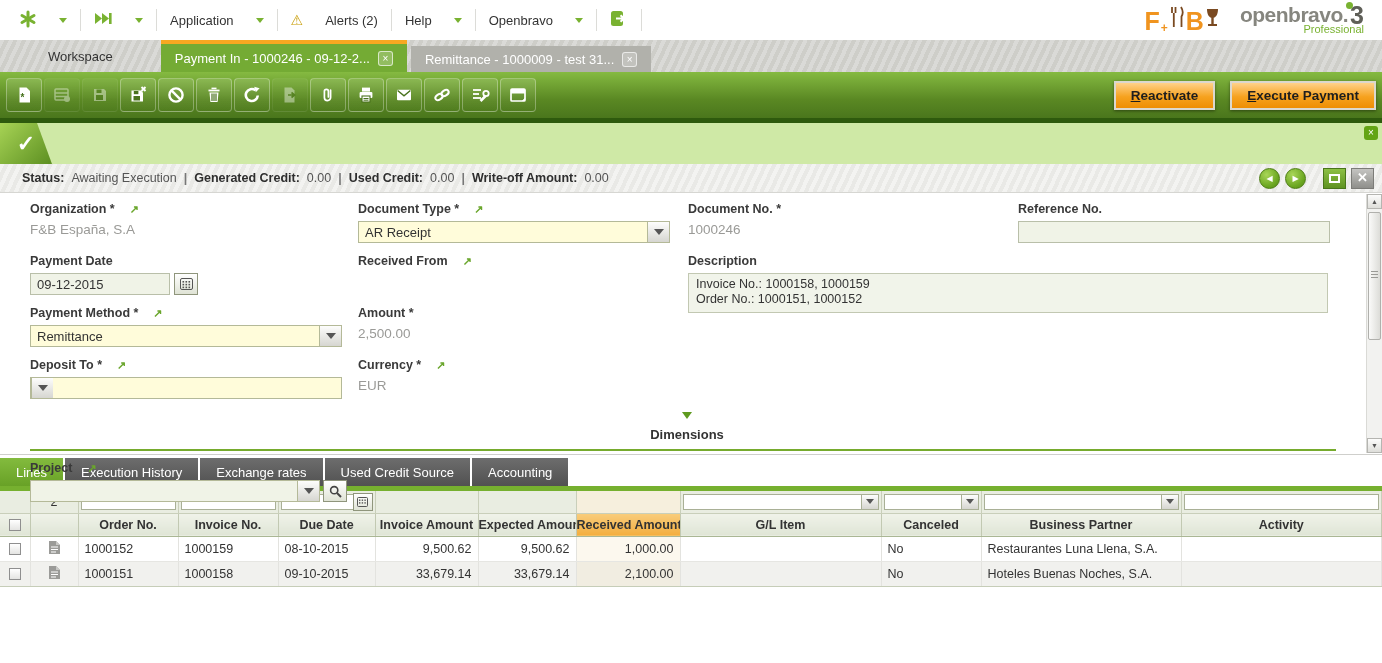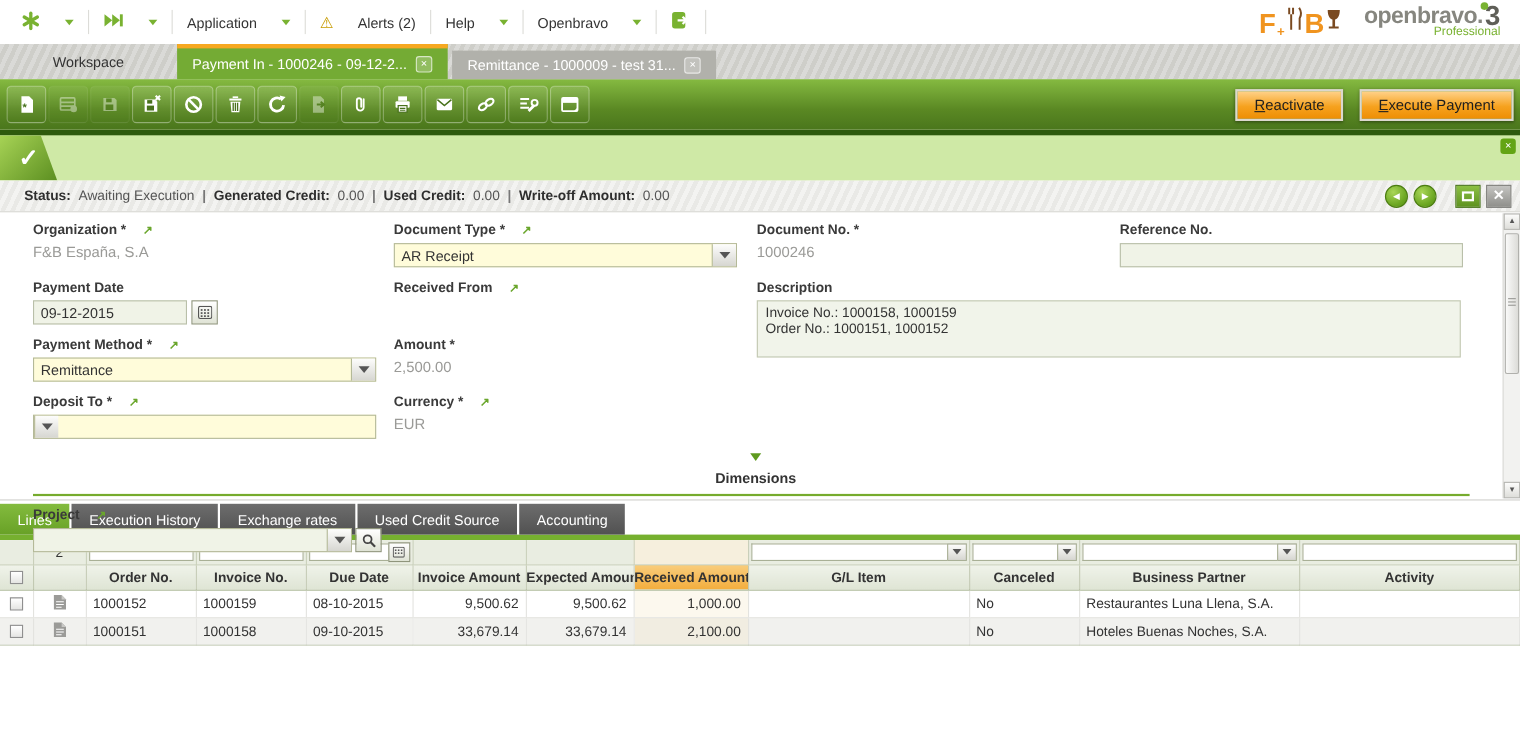--- a/index.html
+++ b/index.html
@@ -42,21 +42,21 @@
 
   
   .toolbar { height:46px; background:linear-gradient(#85ba41,#5a8823 60%,#4a761c);
     display:flex; align-items:center; padding:0 6px; }
   .tbtn { width:36px; height:34px; border:1px solid rgba(255,255,255,.3); border-radius:4px;
     margin-right:2px; display:flex; align-items:center; justify-content:center; cursor:pointer;
     background:linear-gradient(rgba(255,255,255,.13),rgba(255,255,255,0)); }
   .tbtn.disabled { opacity:.42; cursor:default; border-color:rgba(255,255,255,.15); }
   .toolbar-spacer { flex:1; }
   .action-btn { background:linear-gradient(#ffd28a,#f6a21f 55%,#ee8e04); border:2px solid #dcd8ce;
-    box-shadow:0 1px 3px rgba(0,0,0,.45); padding:5px 15px; font-size:13.5px; font-weight:normal;
+    box-shadow:0 1px 3px rgba(0,0,0,.45); padding:5px 15px; font-size:13.5px; font-weight:bold;
     color:#1e1e1e; margin-left:15px; cursor:pointer; font-family:"Liberation Sans",sans-serif; }
   .action-btn span { display:block; }
   .action-btn span::first-letter { text-decoration:underline; }
 
   
   .msgbar { position:relative; height:46px; background:#cfe9a6; border-top:5px solid #2e5a0d; display:flex; }
   .msg-badge { width:52px; background:linear-gradient(135deg,#a7d355,#5c8f21);
     clip-path:polygon(0 0,37px 0,52px 100%,0 100%); display:flex; align-items:center;
     justify-content:center; color:#fff; font-size:22px; font-weight:bold; flex:0 0 52px; }
   .msg-text { padding:5px 14px; font-size:12.5px; color:#2b2b2b; line-height:16px; }
@@ -95,21 +95,21 @@
   .combo-text { flex:1; padding:3px 6px; font-size:13px; color:#333; overflow:hidden; white-space:nowrap; }
   .combo-arrow { width:22px; background:linear-gradient(#fdfdfc,#d6d6d1); border-left:1px solid #b4b998;
     display:flex; align-items:center; justify-content:center; }
   .tri-down { width:0; height:0; border-left:5px solid transparent; border-right:5px solid transparent;
     border-top:6px solid #555; }
   .text-input { height:22px; border:1px solid #b9bfa9; background:#f0f3e7; font-size:13px; color:#333;
     padding:0 6px; font-family:"Liberation Sans",sans-serif; }
   .date-wrap { display:flex; gap:4px; align-items:center; }
   .sq-btn { width:24px; height:22px; border:1px solid #8f957c; background:linear-gradient(#ffffff,#dfe3d5);
     display:flex; align-items:center; justify-content:center; cursor:pointer; }
-  textarea.desc { width:640px; height:52px; background:#f1f4ea; border:1px solid #c2c8b2; resize:none;
+  textarea.desc { width:640px; height:40px; background:#f1f4ea; border:1px solid #c2c8b2; resize:none;
     font-size:12.5px; color:#333; padding:3px 7px; font-family:"Liberation Sans",sans-serif; line-height:15px; }
   .section-head { grid-column:1 / -1; display:flex; align-items:center; gap:8px;
     border-bottom:2px solid #76ab2d; padding:2px 0 7px 8px; margin-bottom:10px;flex-direction:column; }
   .section-title { font-size:13px; font-weight:bold; color:#333; }
   .tri-green { width:0; height:0; border-left:5px solid transparent; border-right:5px solid transparent;
     border-top:7px solid #5f9a1f; }
   .proj-wrap { display:flex; gap:3px; align-items:center; }
   
   .vscroll { position:absolute; top:1px; right:0; bottom:1px; width:16px; background:#f2f2f0;
     border-left:1px solid #dadad6; }

